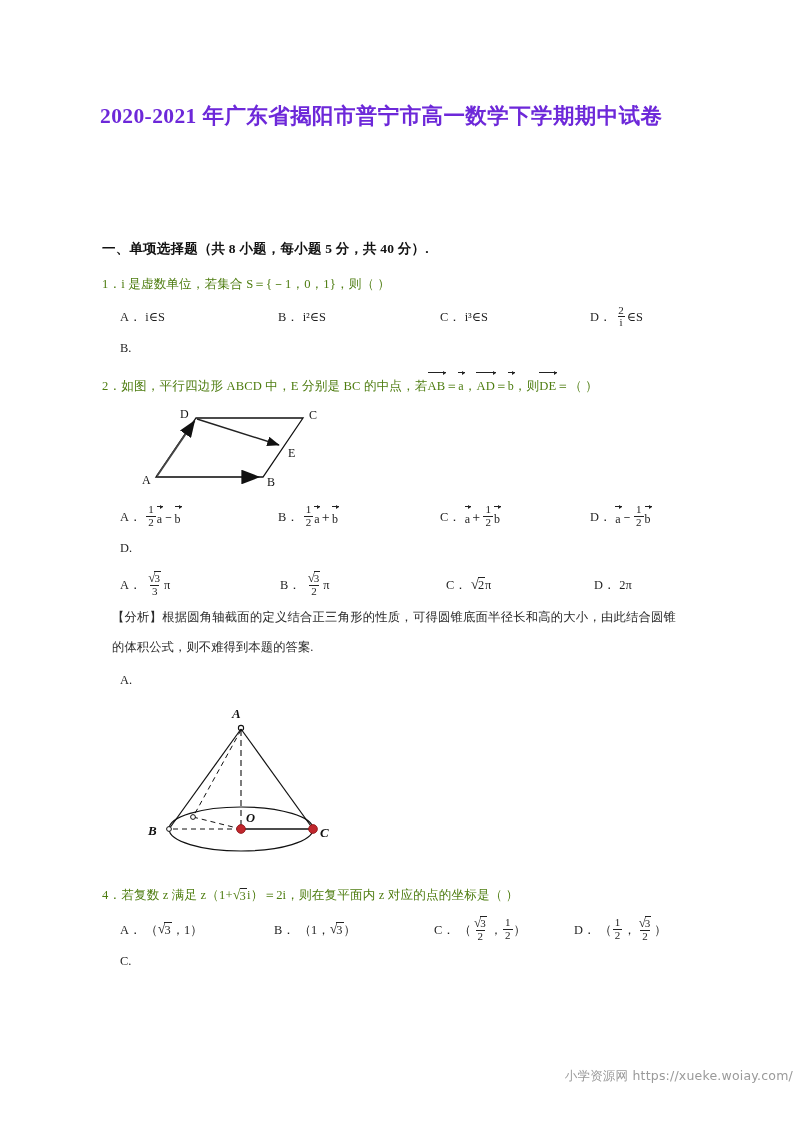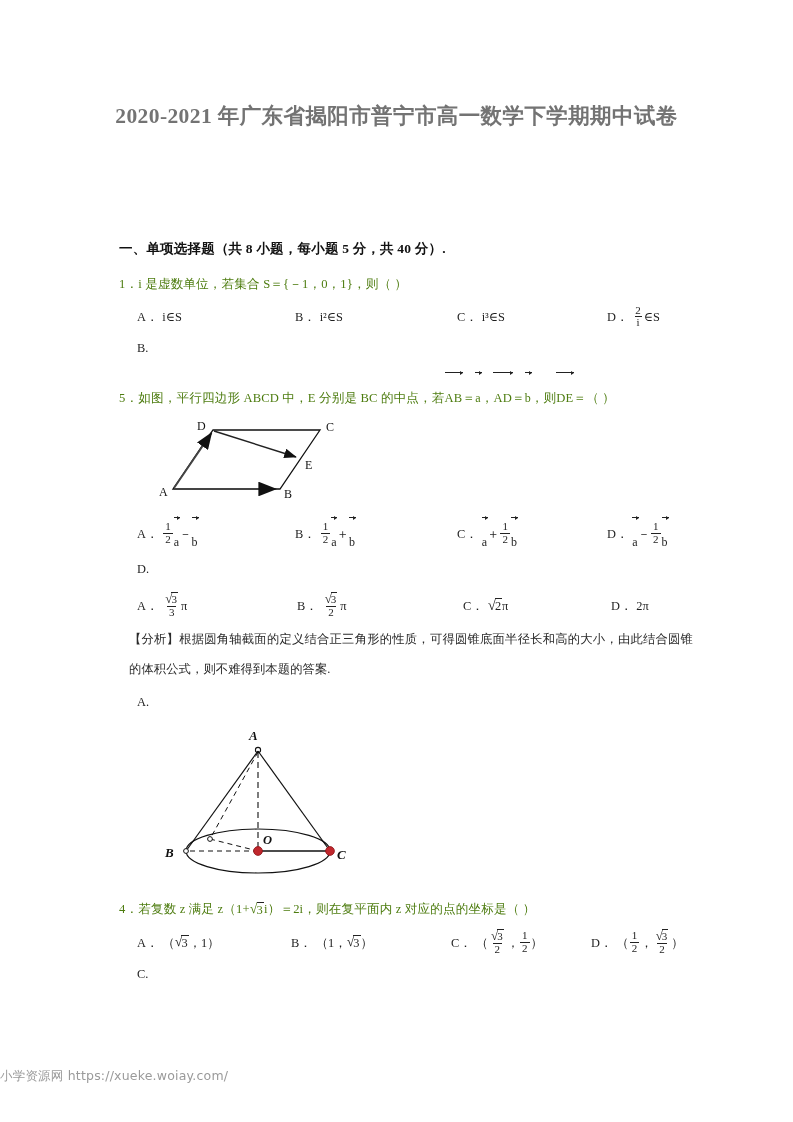--- a/index.html
+++ b/index.html
@@ -19,34 +19,34 @@
     overflow: hidden;
     box-sizing: border-box;
   }
 
   
   .doc-title {
     position: absolute;
     top: 96px;
     left: 100px;
     width: 593px;
-    text-align: center;
+    text-align: left;
     font-size: 21.5px;
     font-weight: 700;
     line-height: 40px;
     letter-spacing: 0.4px;
-    color: #737373;
+    color: #6d28d9;
   }
   .doc-title .line2 { display: block; }
 
   
   .content {
     position: absolute;
     top: 238px;
-    left: 119px;
+    left: 102px;
     width: 578px;
   }
 
   .section-head {
     font-size: 13.5px;
     font-weight: 700;
     line-height: 22px;
     margin: 0 0 14px 0;
     letter-spacing: 0.2px;
     color: #111;
@@ -118,21 +118,21 @@
     margin: 0 1px;
     position: relative;
     top: -0.5px;
   }
   .frac .num { padding: 0 2px; }
   .frac .den { padding: 0 2px; border-top: 1px solid #222; }
 
   .vec {
     display: inline-block;
     position: relative;
-    padding-top: 16px;
+    padding-top: 4px;
   }
   .vec::after {
     content: "";
     position: absolute;
     left: 0; right: -1px; top: 0;
     height: 5px;
     border-top: 1px solid #222;
   }
   .vec::before {
     content: "";
@@ -161,21 +161,21 @@
   
   .fig-parallelogram { margin: 2px 0 0 24px; }
   .fig-cone { margin: 6px 0 0 44px; }
 
   
   .footer {
     position: absolute;
     left: 0;
     right: 0;
     top: 1068px;
-    text-align: left;
+    text-align: right;
     font-family: "DejaVu Sans", "Liberation Sans", sans-serif;
     font-size: 12.5px;
     color: #9a9a9a;
     letter-spacing: 0.2px;
   }
 </style>
 </head>
 <body>
 
 <div class="page">
@@ -211,21 +211,21 @@
             <span class="den">i</span>
           </span>
           <span>∈S</span>
         </span>
       </div>
     </div>
 
     <p class="answer">B.</p>
 
     <p class="q-stem">
-      <span>5．如图，平行四边形 ABCD 中，E 分别是 BC 的中点，若</span><span class="vec">AB</span><span>＝</span><span class="vec small">a</span><span>，</span><span class="vec">AD</span><span>＝</span><span class="vec small">b</span><span>，则</span><span class="vec">DE</span><span>＝（      ）</span>
+      <span>2．如图，平行四边形 ABCD 中，E 分别是 BC 的中点，若</span><span class="vec">AB</span><span>＝</span><span class="vec small">a</span><span>，</span><span class="vec">AD</span><span>＝</span><span class="vec small">b</span><span>，则</span><span class="vec">DE</span><span>＝（      ）</span>
     </p>
 
     <div class="fig-parallelogram">
       <svg width="215" height="88" viewBox="0 0 215 88">
         <defs>
           <marker id="ah" markerWidth="9" markerHeight="7" refX="8.4" refY="3.5" orient="auto">
             <polygon points="0 0, 9 3.5, 0 7" fill="#111"></polygon>
           </marker>
         </defs>
 
@@ -379,21 +379,21 @@
 
         <circle cx="95" cy="125" r="4.4" fill="#c0272d" stroke="#8d1014" stroke-width="0.8"></circle>
         <circle cx="167" cy="125" r="4.4" fill="#c0272d" stroke="#8d1014" stroke-width="0.8"></circle>
 
         <text x="2" y="131" font-family="Liberation Serif, serif" font-size="13" font-weight="bold" font-style="italic" fill="#111">B</text>
         <text x="174" y="133" font-family="Liberation Serif, serif" font-size="13" font-weight="bold" font-style="italic" fill="#111">C</text>
         <text x="100" y="118" font-family="Liberation Serif, serif" font-size="12.5" font-weight="bold" font-style="italic" fill="#111">O</text>
       </svg>
     </div>
 
-    <p class="q-stem" style="margin-top:4px;">
+    <p class="q-stem" style="margin-top:12px;">
       <span>4．若复数 z 满足 z（1+</span><span class="rad">
           <span class="sign" style="font-size:14px">√</span>
           <span class="body">3</span>
         </span><span>i）＝2i，则在复平面内 z 对应的点的坐标是（      ）</span>
     </p>
 
     <div class="opts w4">
       <div class="opt">
         <span class="lbl">A．</span>
         <span class="val">

